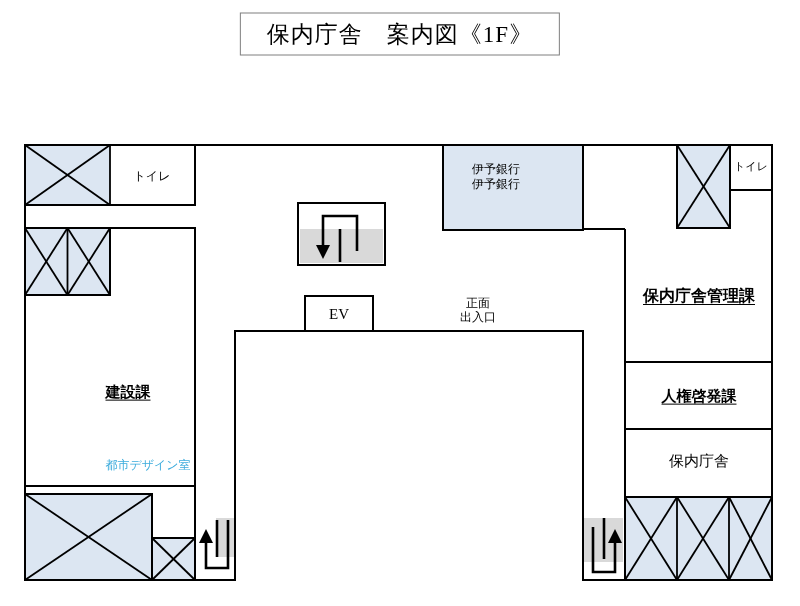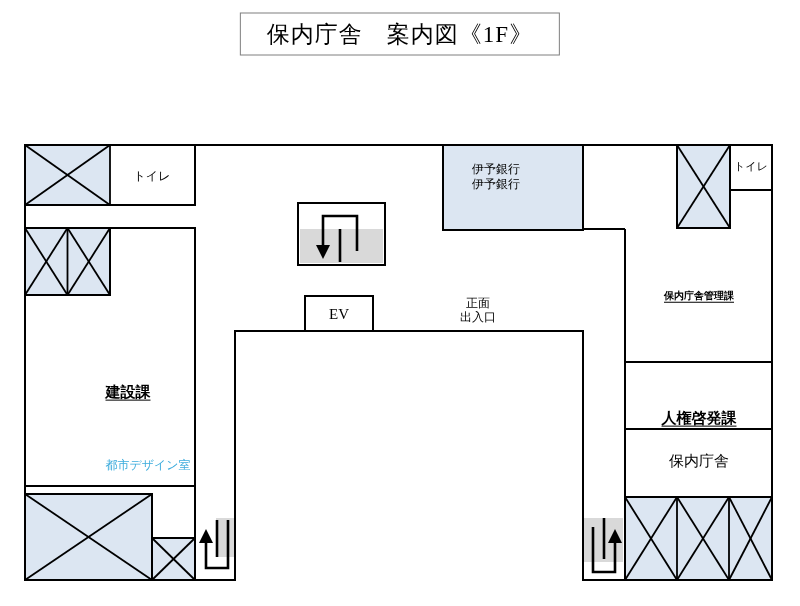--- a/index.html
+++ b/index.html
@@ -19,21 +19,21 @@
   
   .lbl{position:absolute;transform:translate(-50%,-50%);white-space:nowrap;text-align:center;line-height:1.25;}
   .lbl.bold{font-weight:bold;text-decoration:underline;text-underline-offset:3px;text-decoration-thickness:1px;}
   .lbl.accent{color:var(--accent);text-align:center;}
   .title-box{
     position:absolute;left:400px;top:34px;transform:translate(-50%,-50%);
     border:1px solid #7f7f7f;padding:5px 26px;font-size:23px;letter-spacing:1px;
     white-space:nowrap;background:#fff;
   }
   .f11{font-size:11px;} .f12{font-size:12px;} .f13{font-size:15px;}
-  .f14{font-size:10px;} .f15{font-size:15px;}
+  .f14{font-size:16px;} .f15{font-size:15px;}
 </style>
 </head>
 <body>
 
 <div class="canvas">
 
   <svg class="plan-svg" width="800" height="606" viewBox="0 0 800 606">
 
     <path class="w" d="M25,145 H772 V580 H583 V331 H235 V580 H25 Z"></path>
 
@@ -119,21 +119,21 @@
 
   <div class="lbl f12" style="left:496px;top:177px;">
     <div>伊予銀行</div>
     <div>伊予銀行</div>
   </div>
 
   <div class="lbl f11" style="left:751px;top:167px;">トイレ</div>
 
   <div class="lbl f14 bold" style="left:699px;top:296px;">保内庁舎管理課</div>
 
-  <div class="lbl f15 bold" style="left:699px;top:396px;margin-top:22px;">人権啓発課</div>
+  <div class="lbl f15 bold" style="left:699px;top:396px;">人権啓発課</div>
 
   <div class="lbl f13" style="left:699px;top:461px;">保内庁舎</div>
 
   <div class="lbl f15 bold" style="left:110px;top:392px;padding-left:36px;">建設課</div>
 
   <div class="lbl f12 accent" style="left:148px;top:465px;">都市デザイン室</div>
 
   <div class="lbl f13" style="left:339px;top:314px;">EV</div>
 
   <div class="lbl f12" style="left:478px;top:310px;line-height:1.2;">

